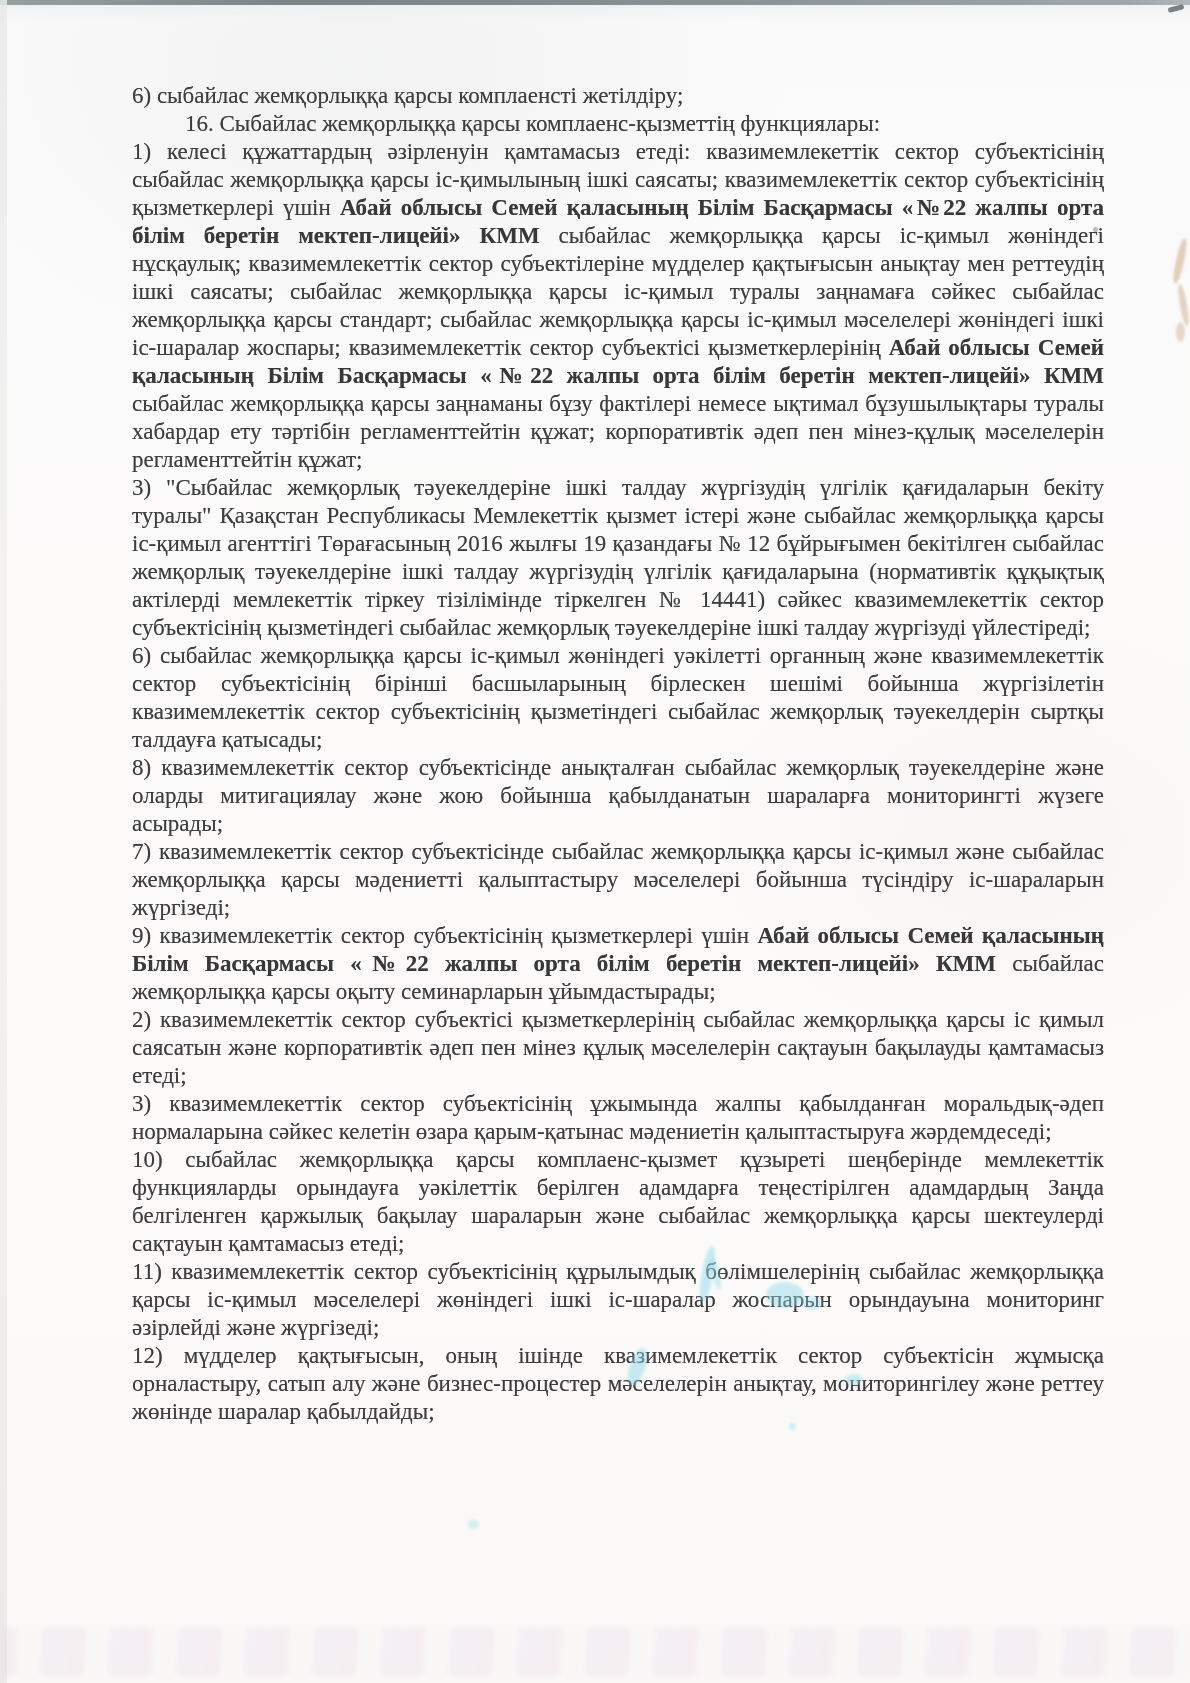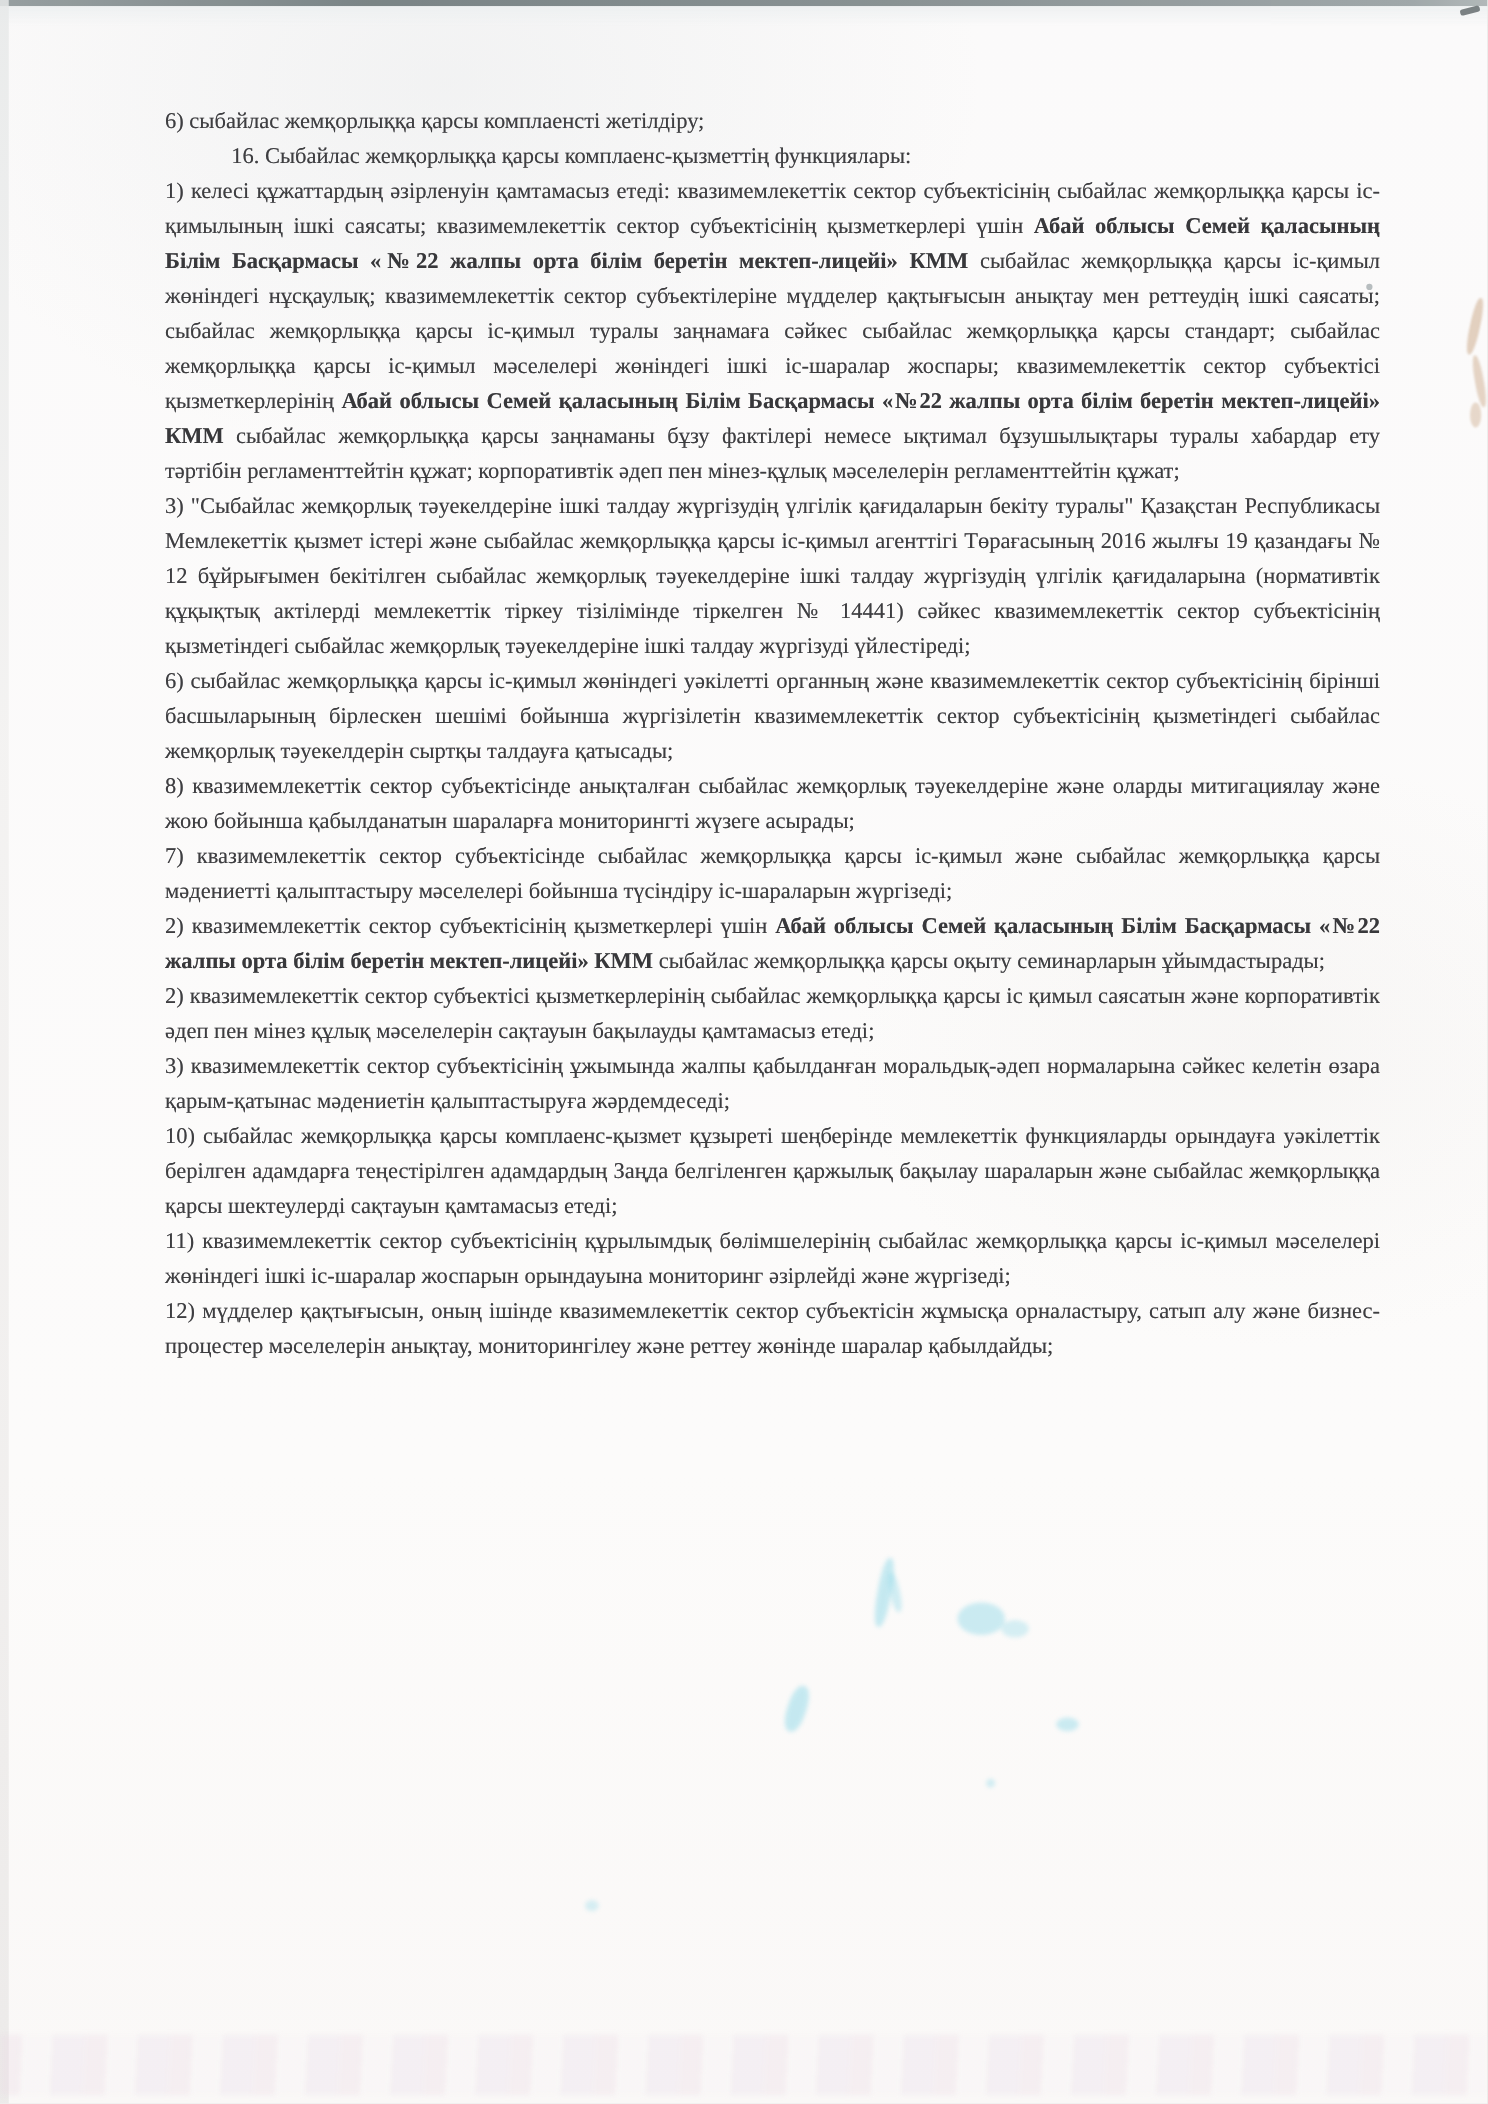--- a/index.html
+++ b/index.html
@@ -55,21 +55,21 @@
     position:absolute;left:0;right:0;top:1628px;height:48px;
     background:repeating-linear-gradient(93deg,
       rgba(233,213,226,.28) 0 18px,
       rgba(245,238,243,.12) 18px 42px,
       rgba(226,213,231,.24) 42px 68px);
     filter:blur(2px);
   }
   
   .doc{
     position:absolute;left:132px;top:82px;width:972px;
-    font-size:18px;line-height:28px;color:#3e3e41;
+    font-size:23px;line-height:28px;color:#3e3e41;
     text-align:justify;
     text-shadow:0 0 .4px rgba(62,62,65,.55);
     font-family:Liberation Serif, serif;
   }
   .doc p{margin:0;padding:0;}
   .doc p.indent{text-indent:53px;}
   .doc .b{font-weight:bold;color:#38383b;}
 </style>
 </head>
 <body>
@@ -87,21 +87,21 @@
   </div>
 
   <div class="doc">
       <p><span>6) сыбайлас жемқорлыққа қарсы комплаенсті жетілдіру;</span></p>
       <p class="indent"><span>16. Сыбайлас жемқорлыққа қарсы комплаенс-қызметтің функциялары:</span></p>
       <p><span>1) келесі құжаттардың әзірленуін қамтамасыз етеді: квазимемлекеттік сектор субъектісінің сыбайлас жемқорлыққа қарсы іс-қимылының ішкі саясаты; квазимемлекеттік сектор субъектісінің қызметкерлері үшін </span><span class="b">Абай облысы Семей қаласының Білім Басқармасы «№22 жалпы орта білім беретін мектеп-лицейі» КММ</span><span> сыбайлас жемқорлыққа қарсы іс-қимыл жөніндегі нұсқаулық; квазимемлекеттік сектор субъектілеріне мүдделер қақтығысын анықтау мен реттеудің ішкі саясаты; сыбайлас жемқорлыққа қарсы іс-қимыл туралы заңнамаға сәйкес сыбайлас жемқорлыққа қарсы стандарт; сыбайлас жемқорлыққа қарсы іс-қимыл мәселелері жөніндегі ішкі іс-шаралар жоспары; квазимемлекеттік сектор субъектісі қызметкерлерінің </span><span class="b">Абай облысы Семей қаласының Білім Басқармасы  «№22 жалпы орта білім беретін мектеп-лицейі» КММ</span><span> сыбайлас жемқорлыққа қарсы заңнаманы бұзу фактілері немесе ықтимал бұзушылықтары туралы хабардар ету тәртібін регламенттейтін құжат; корпоративтік әдеп пен мінез-құлық мәселелерін регламенттейтін құжат;</span></p>
       <p><span>3) "Сыбайлас жемқорлық тәуекелдеріне ішкі талдау жүргізудің үлгілік қағидаларын бекіту туралы" Қазақстан Республикасы Мемлекеттік қызмет істері және сыбайлас жемқорлыққа қарсы іс-қимыл агенттігі Төрағасының 2016 жылғы 19 қазандағы № 12 бұйрығымен бекітілген сыбайлас жемқорлық тәуекелдеріне ішкі талдау жүргізудің үлгілік қағидаларына (нормативтік құқықтық актілерді мемлекеттік тіркеу тізілімінде тіркелген № 14441) сәйкес квазимемлекеттік сектор субъектісінің қызметіндегі сыбайлас жемқорлық тәуекелдеріне ішкі талдау жүргізуді үйлестіреді;</span></p>
       <p><span>6) сыбайлас жемқорлыққа қарсы іс-қимыл жөніндегі уәкілетті органның және квазимемлекеттік сектор субъектісінің бірінші басшыларының бірлескен шешімі бойынша жүргізілетін квазимемлекеттік сектор субъектісінің қызметіндегі сыбайлас жемқорлық тәуекелдерін сыртқы талдауға қатысады;</span></p>
       <p><span>8) квазимемлекеттік сектор субъектісінде анықталған сыбайлас жемқорлық тәуекелдеріне және оларды митигациялау және жою бойынша қабылданатын шараларға мониторингті жүзеге асырады;</span></p>
       <p><span>7) квазимемлекеттік сектор субъектісінде сыбайлас жемқорлыққа қарсы іс-қимыл және сыбайлас жемқорлыққа қарсы мәдениетті қалыптастыру мәселелері бойынша түсіндіру іс-шараларын жүргізеді;</span></p>
-      <p><span>2) квазимемлекеттік сектор субъектісінің қызметкерлері үшін </span><span class="b">Абай облысы Семей қаласының Білім Басқармасы  «№22 жалпы орта білім беретін мектеп-лицейі» КММ</span><span> сыбайлас жемқорлыққа қарсы оқыту семинарларын ұйымдастырады;</span></p>
+      <p><span>9) квазимемлекеттік сектор субъектісінің қызметкерлері үшін </span><span class="b">Абай облысы Семей қаласының Білім Басқармасы  «№22 жалпы орта білім беретін мектеп-лицейі» КММ</span><span> сыбайлас жемқорлыққа қарсы оқыту семинарларын ұйымдастырады;</span></p>
       <p><span>2) квазимемлекеттік сектор субъектісі қызметкерлерінің сыбайлас жемқорлыққа қарсы іс қимыл саясатын және корпоративтік әдеп пен мінез құлық мәселелерін сақтауын бақылауды қамтамасыз етеді;</span></p>
       <p><span>3) квазимемлекеттік сектор субъектісінің ұжымында жалпы қабылданған моральдық-әдеп нормаларына сәйкес келетін өзара қарым-қатынас мәдениетін қалыптастыруға жәрдемдеседі;</span></p>
       <p><span>10) сыбайлас жемқорлыққа қарсы комплаенс-қызмет құзыреті шеңберінде мемлекеттік функцияларды орындауға уәкілеттік берілген адамдарға теңестірілген адамдардың Заңда белгіленген қаржылық бақылау шараларын және сыбайлас жемқорлыққа қарсы шектеулерді сақтауын қамтамасыз етеді;</span></p>
       <p><span>11) квазимемлекеттік сектор субъектісінің құрылымдық бөлімшелерінің сыбайлас жемқорлыққа қарсы іс-қимыл мәселелері жөніндегі ішкі іс-шаралар жоспарын орындауына мониторинг әзірлейді және жүргізеді;</span></p>
       <p><span>12) мүдделер қақтығысын, оның ішінде квазимемлекеттік сектор субъектісін жұмысқа орналастыру, сатып алу және бизнес-процестер мәселелерін анықтау, мониторингілеу және реттеу жөнінде шаралар қабылдайды;</span></p>
     </div>
 
   <div class="smudges">
     <span class="s1"></span>
     <span class="s2"></span>

